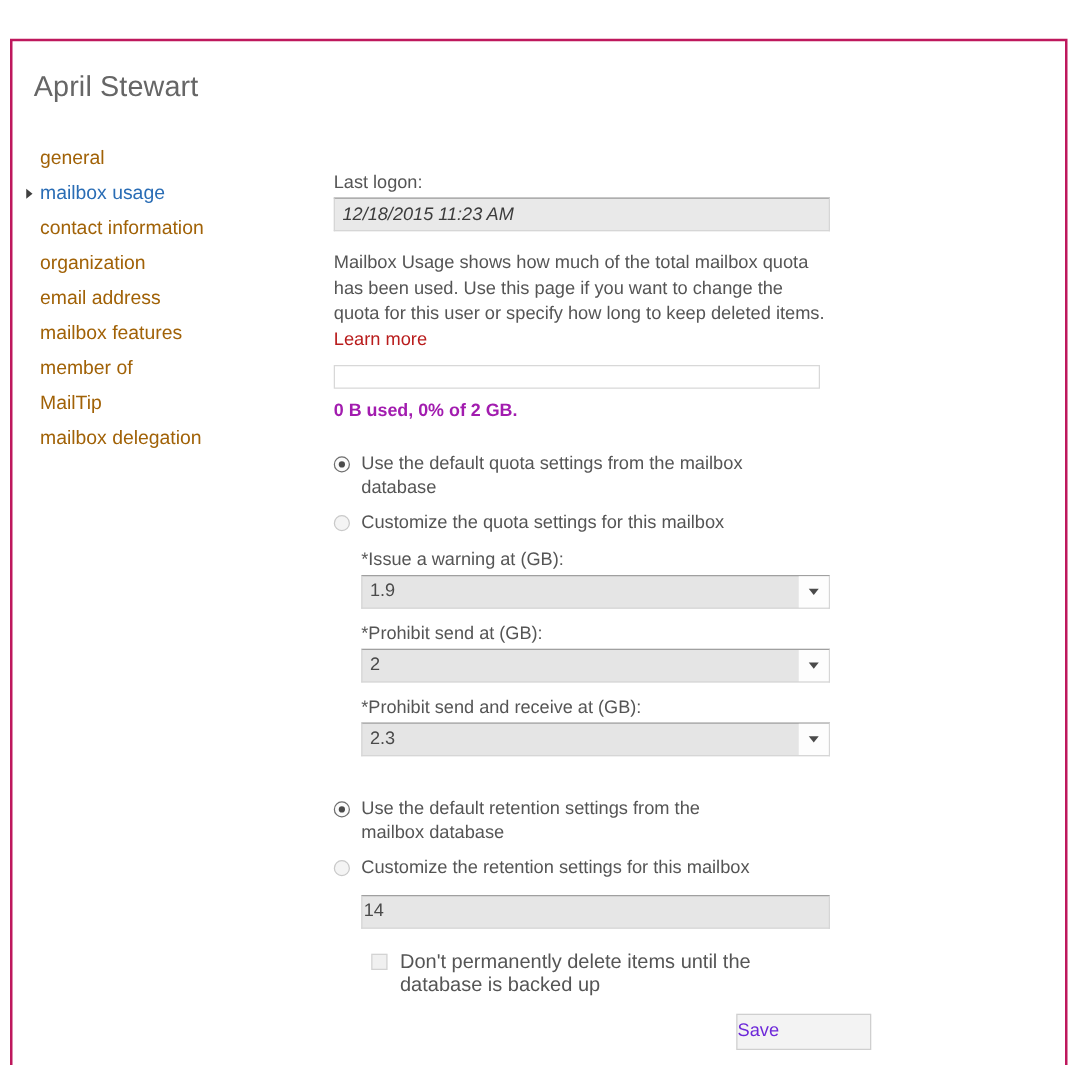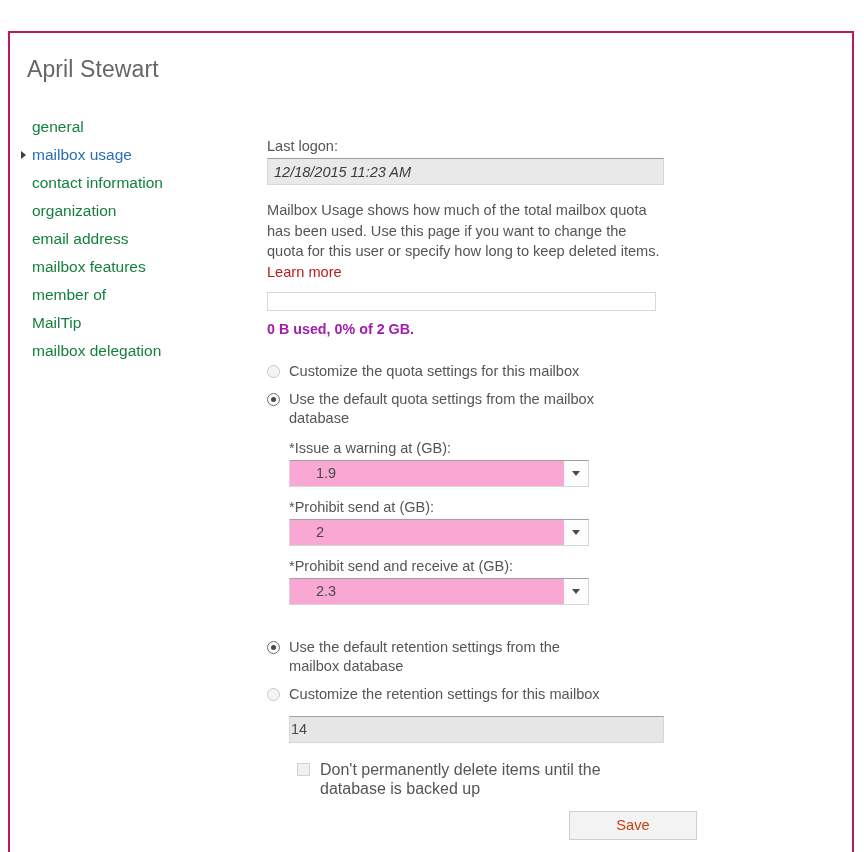--- a/index.html
+++ b/index.html
@@ -44,21 +44,21 @@
     left: 6px;
     top: 80px;
     width: 235px;
   }
   .nav-item {
     position: relative;
     height: 28px;
     line-height: 28px;
     padding-left: 16px;
     font-size: 15.5px;
-    color: #15803d;
+    color: #a16207;
     white-space: nowrap;
     cursor: pointer;
   }
   .nav-item.selected {
     color: #2a6db5;
   }
   .nav-item.selected .nav-marker {
     position: absolute;
     left: 5px;
     top: 50%;
@@ -176,28 +176,27 @@
 
   
   .subfield {
     margin-left: 22px;
     margin-top: 12px;
   }
   .subfield .field-label { color: #555555; }
 
   .select-box {
     position: relative;
-    width: 300px;
+    width: 375px;
     height: 27px;
-    background: #f9a8d4;
+    background: #e5e5e5;
     border: 1px solid #d6d6d6;
     border-top: 1px solid #a0a0a0;
     box-sizing: border-box;
     cursor: pointer;
-    padding-left: 20px;
   }
   .select-value {
     line-height: 25px;
     padding-left: 6px;
     font-size: 14.5px;
     color: #4a4a4a;
   }
   .select-arrow-btn {
     position: absolute;
     right: 0;
@@ -257,26 +256,26 @@
   
   .footer {
     position: absolute;
     left: 0;
     right: 0;
     bottom: 22px;
     height: 30px;
   }
   .btn {
     position: absolute;
-    width: 128px;
+    width: 108px;
     height: 29px;
     line-height: 27px;
-    text-align: center;
+    text-align: left;
     font-size: 14.6px;
-    color: #c2410c;
+    color: #6d28d9;
     background: #f3f3f3;
     border: 1px solid #cfcfcf;
     box-sizing: border-box;
     cursor: pointer;
   }
   .btn-save { right: 155px; }
   .btn-cancel { right: 19px; }
 </style>
 </head>
 <body>
@@ -326,26 +325,26 @@
     </div>
 
     <div class="progress-track">
       <div class="progress-fill" style="width: 0%;"></div>
     </div>
 
     <div class="usage-text">0 B used, 0% of 2 GB.</div>
 
     <div class="radio-group">
       <div class="radio-row">
+        <span class="radio-mark on"></span>
+        <span class="radio-label">Use the default quota settings from the mailbox database</span>
+      </div>
+      <div class="radio-row">
         <span class="radio-mark"></span>
         <span class="radio-label">Customize the quota settings for this mailbox</span>
-      </div>
-      <div class="radio-row">
-        <span class="radio-mark on"></span>
-        <span class="radio-label">Use the default quota settings from the mailbox database</span>
       </div>
 
       <div class="subfield">
         <div class="field-label">*Issue a warning at (GB):</div>
         <div class="select-box">
           <div class="select-value">1.9</div>
           <div class="select-arrow-btn">
             <span class="arrow-down"></span>
           </div>
         </div>

